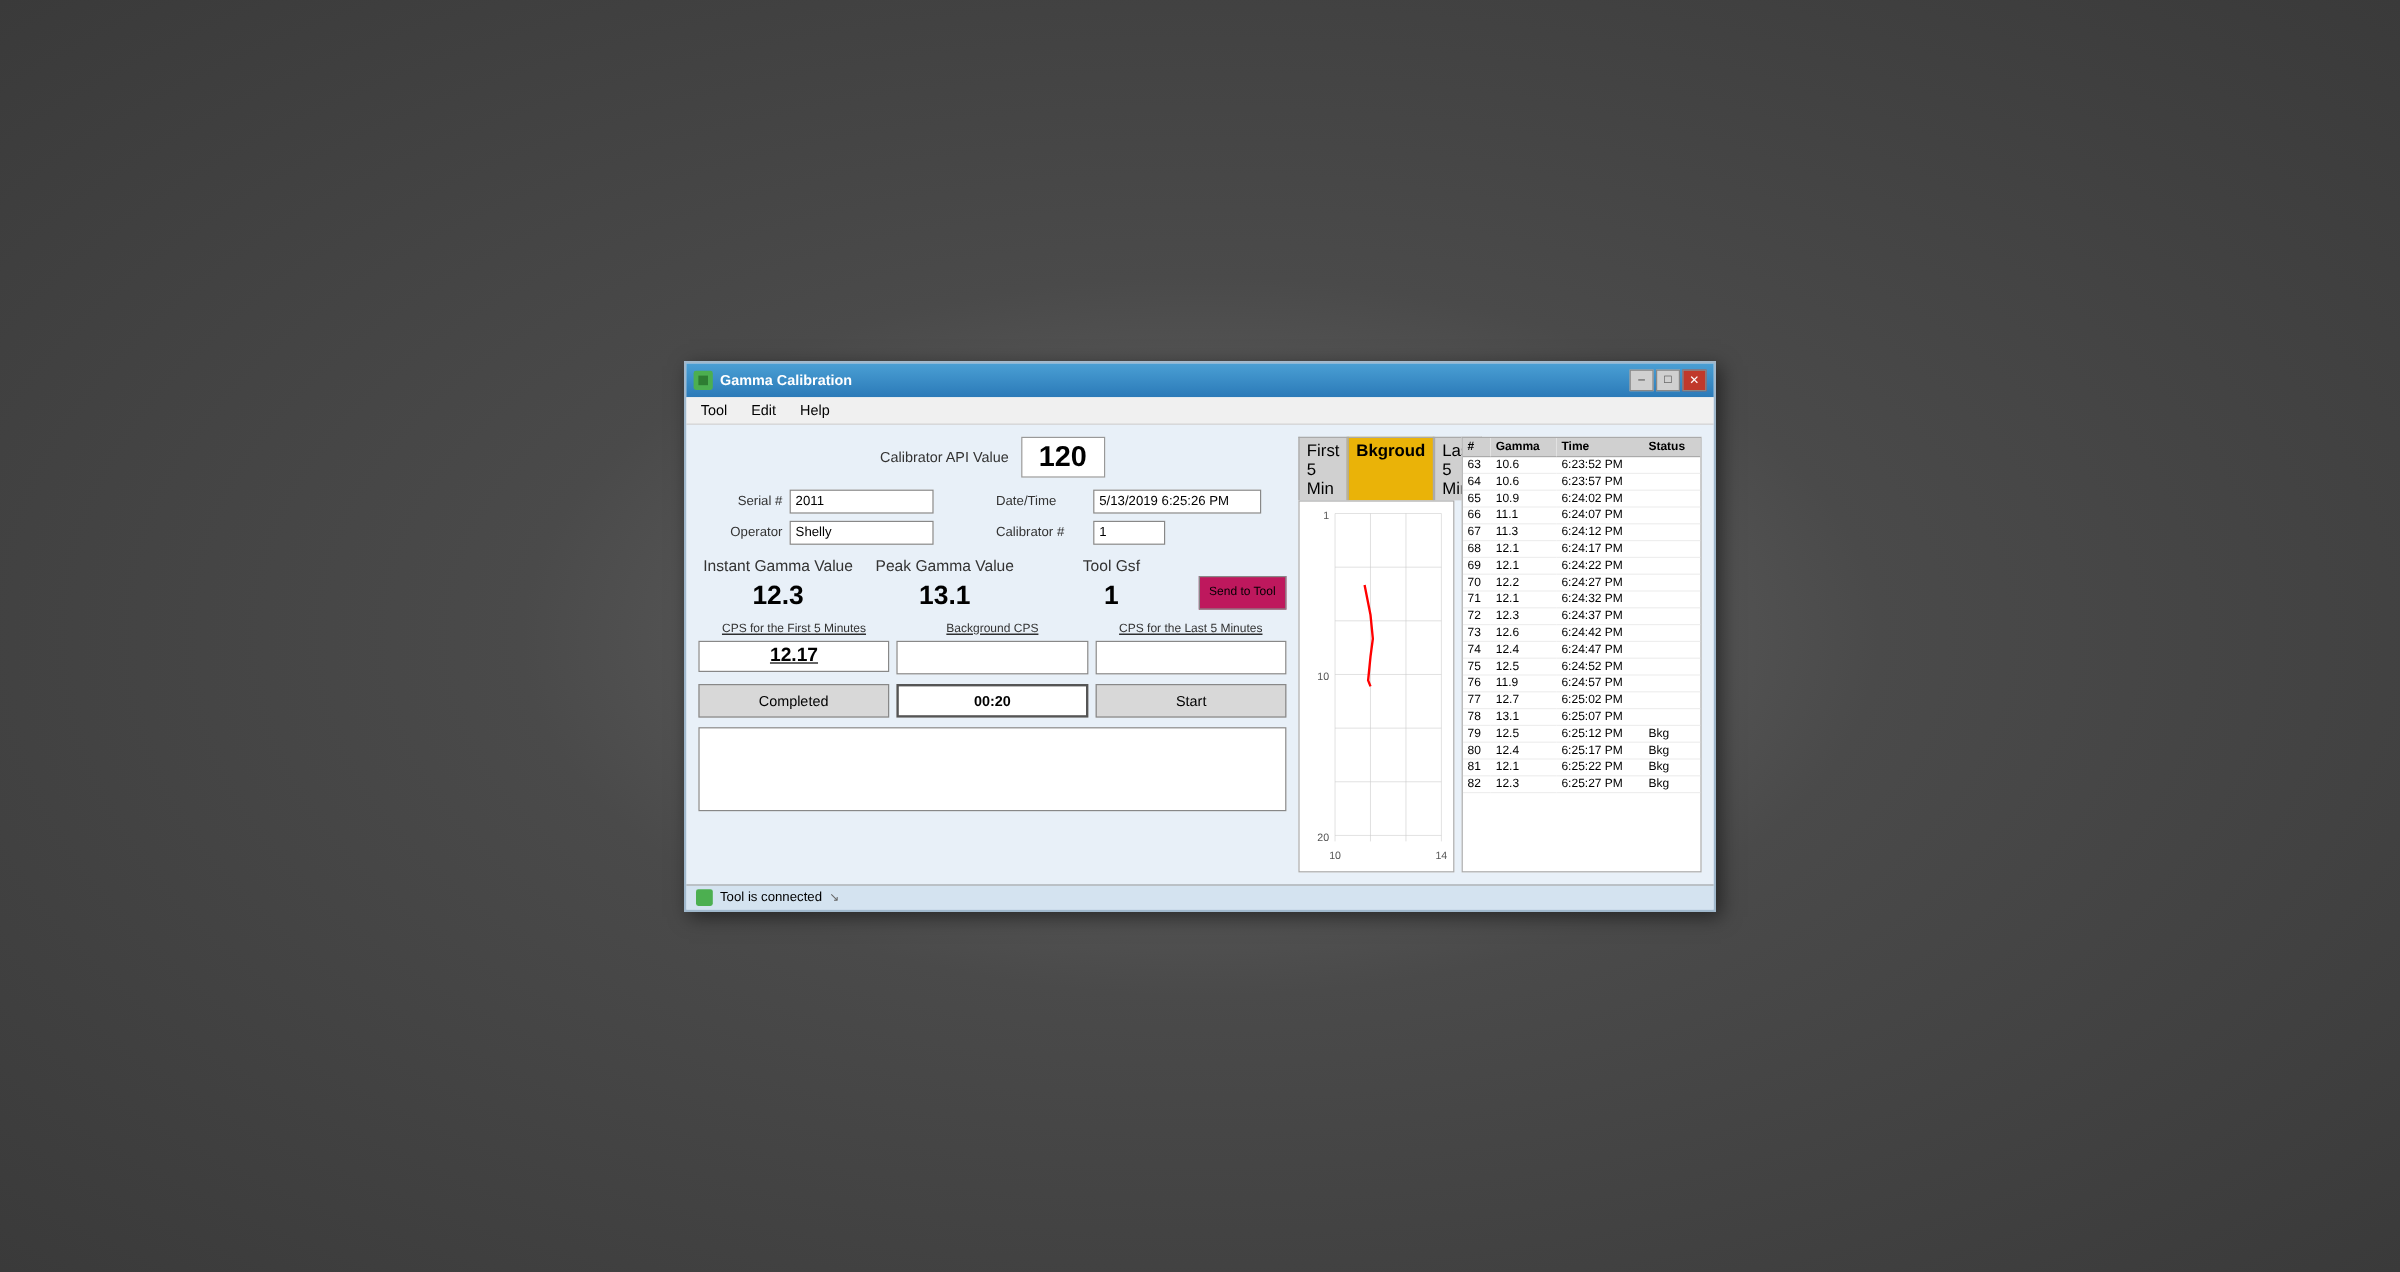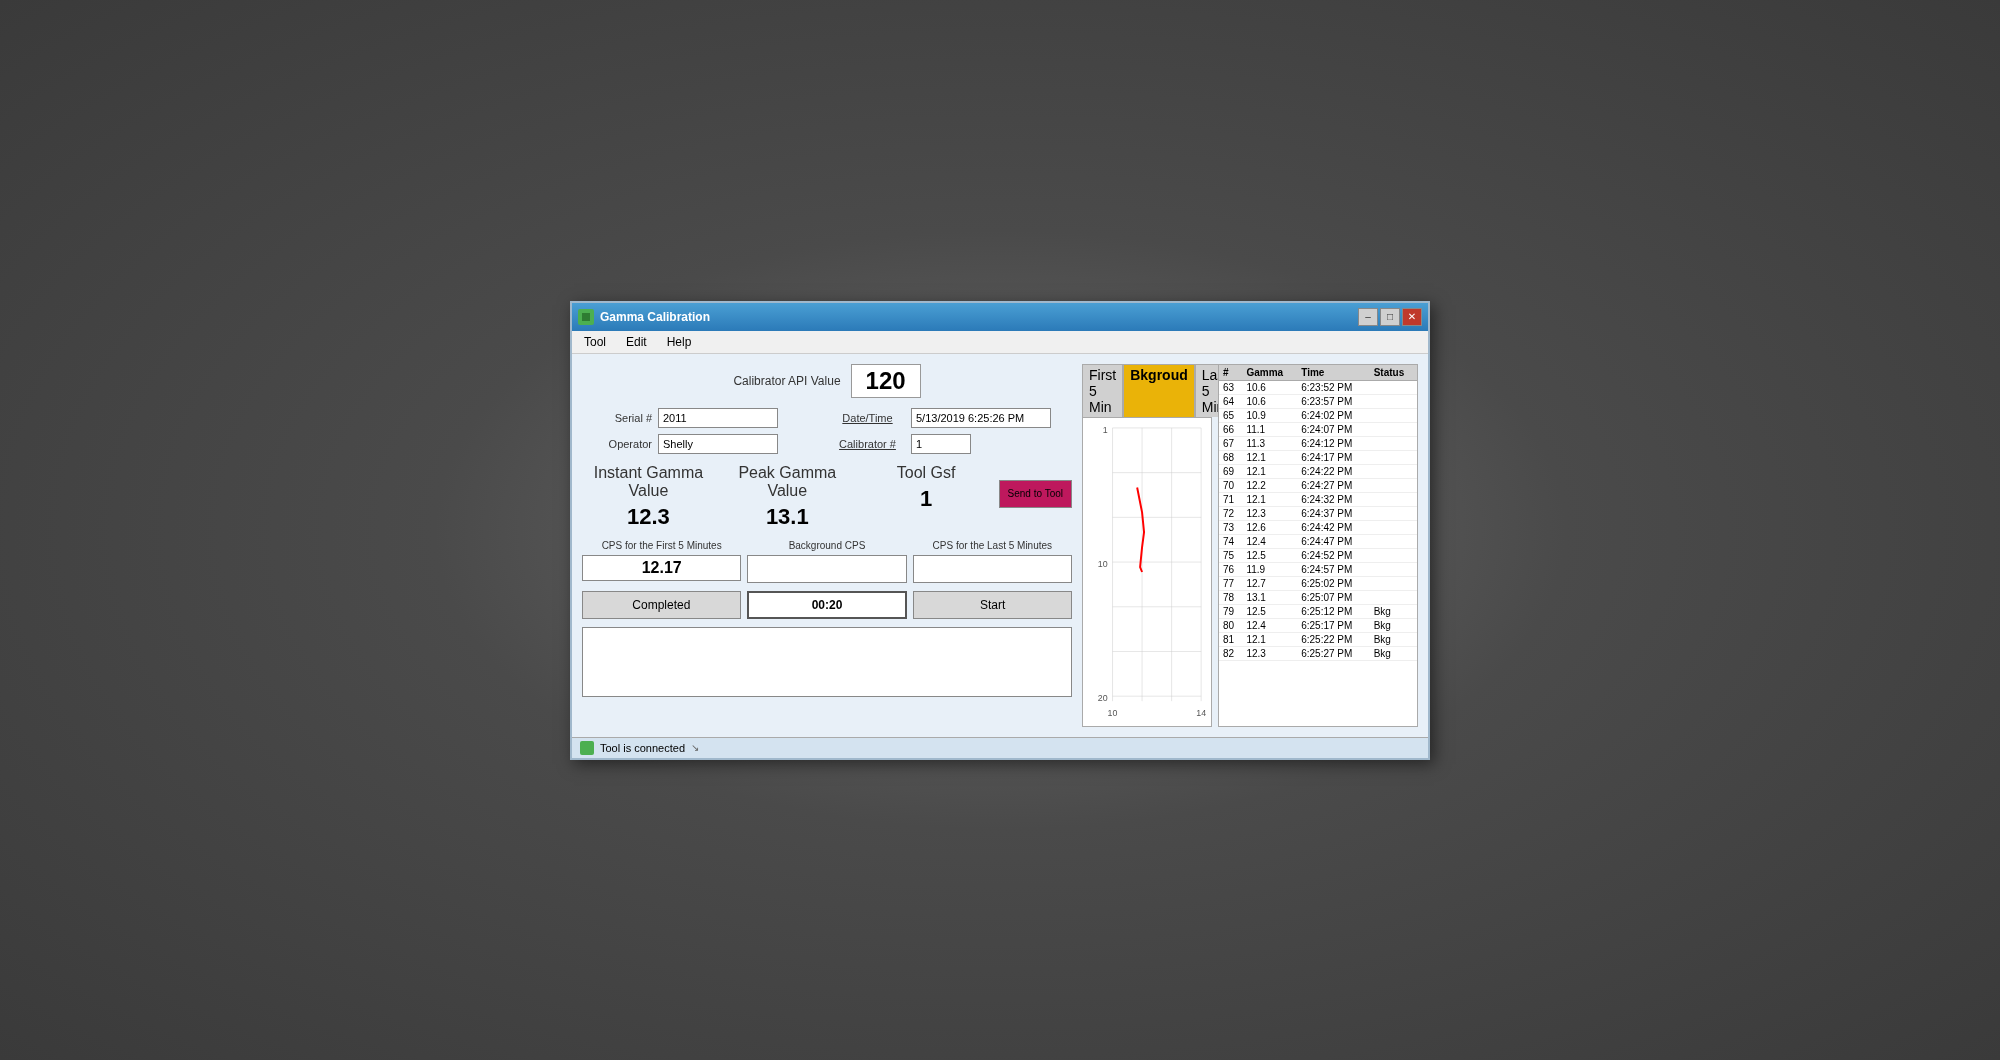--- a/index.html
+++ b/index.html
@@ -145,22 +145,21 @@
       font-size: 11px;
       color: #333;
       width: 70px;
       text-align: right;
     }
 
     .form-label-narrow {
       font-size: 11px;
       color: #333;
       width: 75px;
-      text-align: center;
-      text-decoration: underline;
+      text-align: left;
     }
 
     .form-input {
       border: 1px solid #888;
       background: white;
       font-size: 11px;
       padding: 2px 4px;
       height: 20px;
       width: 120px;
     }
@@ -173,21 +172,21 @@
     }
 
     .measure-box {
       display: flex;
       flex-direction: column;
       align-items: center;
       flex: 1;
     }
 
     .measure-label {
-      font-size: 16px;
+      font-size: 13px;
       color: #333;
       text-align: center;
       margin-bottom: 4px;
     }
 
     .measure-value {
       font-size: 22px;
       font-weight: bold;
       color: #000;
     }
@@ -200,20 +199,21 @@
       cursor: pointer;
       height: 28px;
       margin-top: 16px;
     }
 
     .cps-row {
       display: flex;
       gap: 6px;
       justify-content: space-between;
       margin-bottom: 8px;
+      text-decoration: underline;
     }
 
     .cps-box {
       display: flex;
       flex-direction: column;
       align-items: center;
       flex: 1;
     }
 
     .cps-label {

